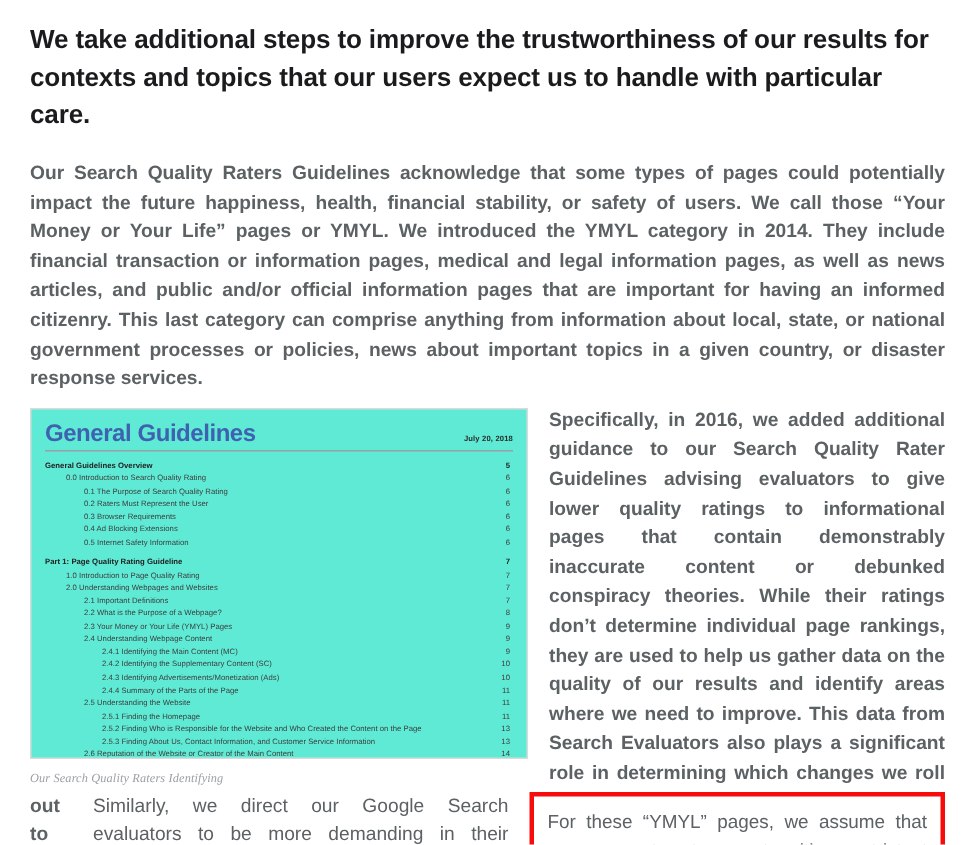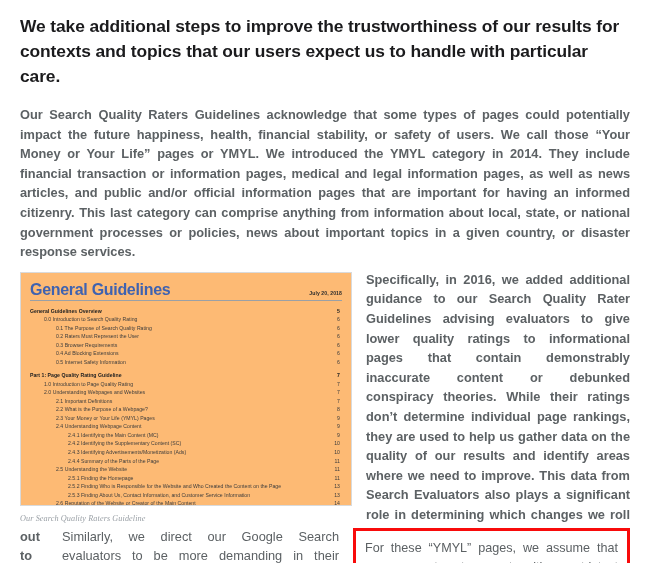--- a/index.html
+++ b/index.html
@@ -52,21 +52,21 @@
     float: left;
     width: 332px;
     margin: 2px 14px 4px 0;
   }
 
   .doc-shot {
     box-sizing: border-box;
     width: 332px;
     height: 234px;
     border: 1px solid #d9dadb;
-    background: #fdba74;
+    background: #5eead4;
     padding: 8px 9px 4px 9px;
     overflow: hidden;
   }
 
   .doc-head-row {
     display: flex;
     align-items: flex-end;
     justify-content: space-between;
     padding-bottom: 1px;
   }
@@ -301,21 +301,21 @@
             <span class="fill"></span>
             <span class="p">13</span>
           </div>
           <div class="toc-row lvl2">
             <span class="t">2.6 Reputation of the Website or Creator of the Main Content</span>
             <span class="fill"></span>
             <span class="p">14</span>
           </div>
         </div>
     </div>
-    <div class="figure-caption">Our Search Quality Raters Guideline</div>
+    <div class="figure-caption">Our Search Quality Raters Identifying</div>
   </div>
 
   <div class="callout">
     <p>For these “YMYL” pages, we assume that users expect us to operate with our strictest standards of trustworthiness and safety. As such, where our algorithms detect that a user’s query relates to a “YMYL” topic, we will give more weight in our ranking systems to factors like our understanding of the authoritativeness, expertise, or trustworthiness of the pages we present in response.</p>
   </div>
 
   <div class="right-col">
     <p>Similarly, we direct our Google Search evaluators to be more demanding in their assessment of the quality and trustworthiness of these page than they would otherwise.</p>
   </div>
 

